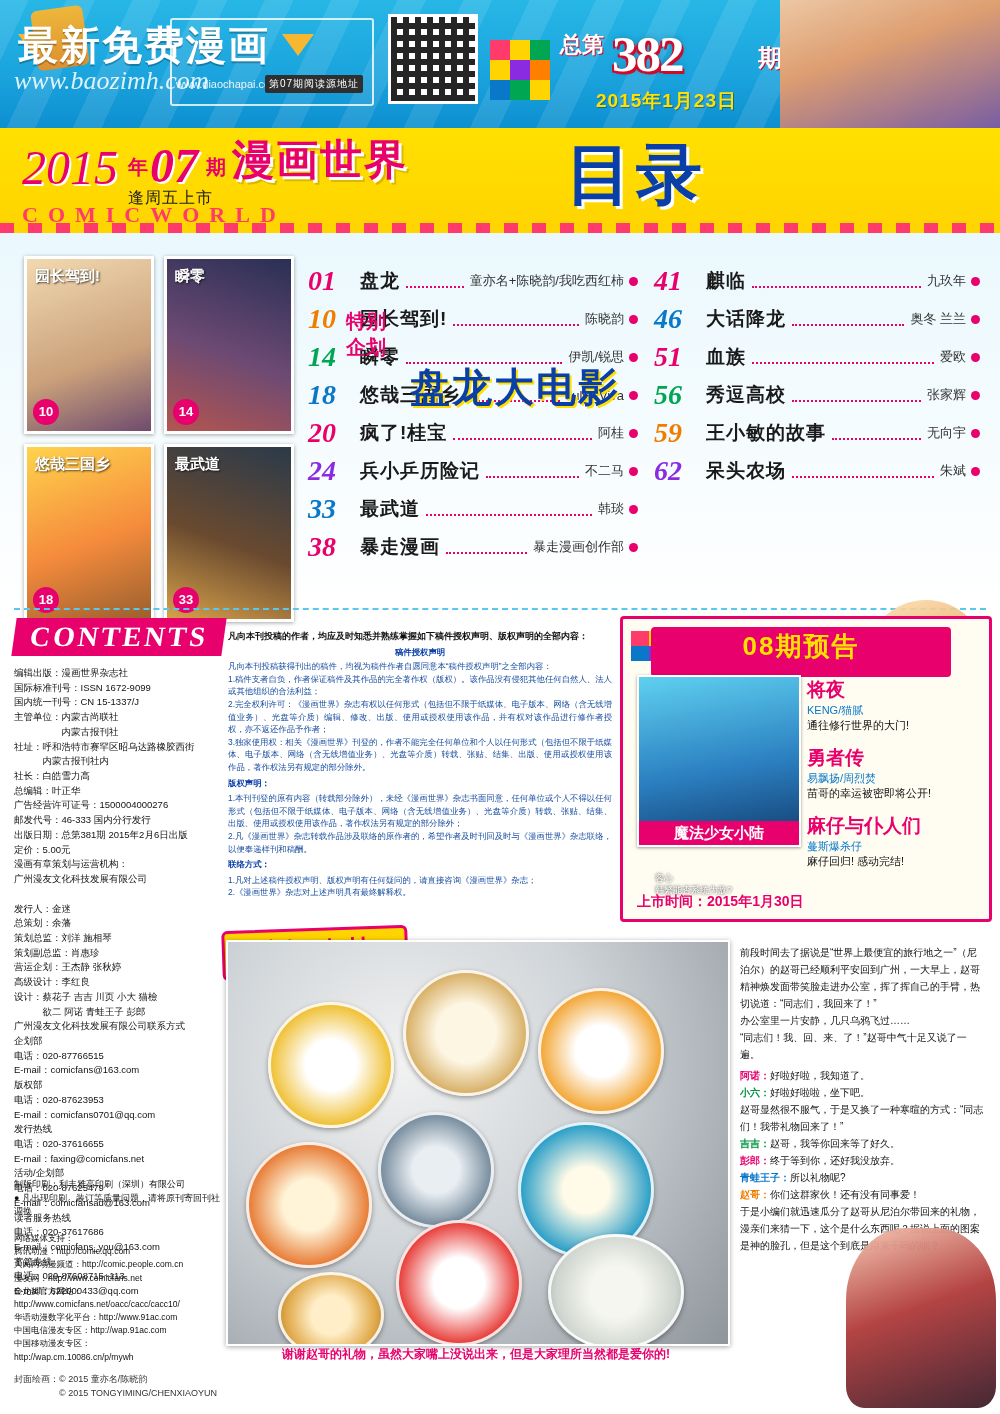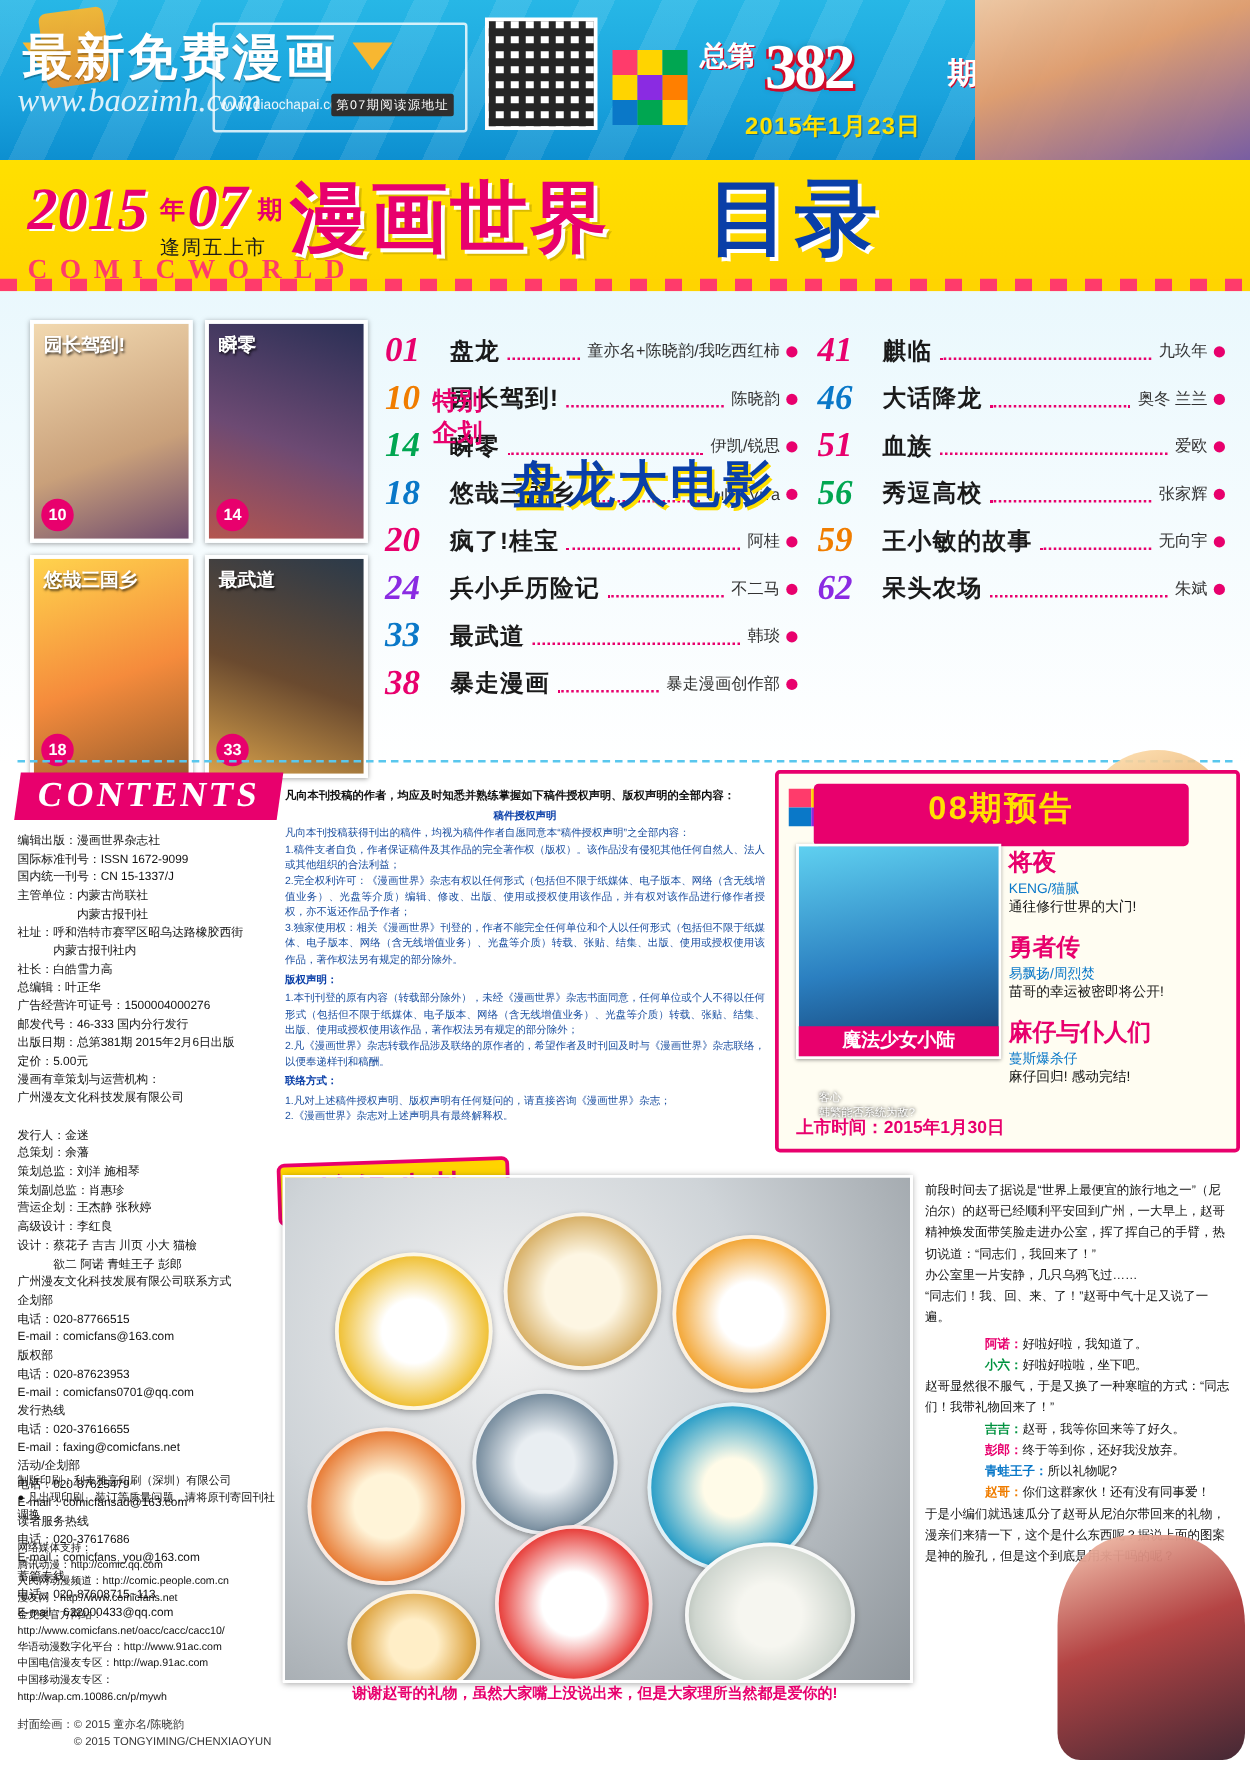--- a/index.html
+++ b/index.html
@@ -93,30 +93,30 @@
   
   .band{
     position:absolute;left:0;top:128px;width:1000px;height:105px;
     background:linear-gradient(180deg,#ffe000 0%,#ffd400 100%);
   }
   .band:after{
     content:"";position:absolute;left:0;bottom:0;width:1000px;height:10px;
     background:repeating-linear-gradient(90deg,#ff3b6b 0 14px,#ffd400 14px 28px);
   }
   .yr{
-    position:absolute;left:22px;top:12px;font-size:48px;font-weight:bold;color:#e8006d;
+    position:absolute;left:22px;top:12px;font-size:48px;font-weight:normal;color:#e8006d;
     font-family:"Liberation Serif",serif;font-style:italic;
     text-shadow:2px 2px 0 #fff;
   }
   .yr-n{position:absolute;left:128px;top:26px;font-size:20px;color:#e8006d;font-weight:bold;}
   .yr-07{position:absolute;left:150px;top:10px;font-size:48px;font-weight:bold;color:#e8006d;font-family:"Liberation Serif",serif;font-style:italic;text-shadow:2px 2px 0 #fff;}
   .yr-q{position:absolute;left:206px;top:26px;font-size:20px;color:#e8006d;font-weight:bold;}
   .yr-sub{position:absolute;left:128px;top:60px;font-size:16px;color:#1b1b1b;font-weight:normal;letter-spacing:1px;}
   .mag{
-    position:absolute;left:232px;top:4px;font-size:62px;font-weight:bold;color:#e8006d;
+    position:absolute;left:232px;top:4px;font-size:42px;font-weight:bold;color:#e8006d;
     letter-spacing:2px;text-shadow:3px 3px 0 #fff,5px 5px 0 rgba(0,0,0,.15);
   }
   .ml{
     position:absolute;left:566px;top:2px;font-size:66px;font-weight:bold;color:#0a3fa8;
     letter-spacing:4px;text-shadow:3px 3px 0 #fff;
   }
   .cw{
     position:absolute;left:22px;top:74px;font-size:22px;font-weight:bold;color:#ff3b6b;
     letter-spacing:10px;font-family:"Liberation Serif",serif;
   }
@@ -239,21 +239,21 @@
   .disc{position:absolute;border-radius:50%;border:3px solid rgba(255,255,255,.85);
     box-shadow:0 2px 5px rgba(0,0,0,.35);}
   .photo-cap{
     position:absolute;left:226px;top:1346px;width:500px;text-align:center;
     font-size:12px;font-weight:bold;color:#e8006d;
   }
   .story{
     position:absolute;left:740px;top:944px;width:244px;font-size:10px;color:#111;
     line-height:1.7;
   }
-  .story .nm{font-weight:bold;margin-left:48px;}
+  .story .nm{font-weight:bold;}
   .n-red{color:#e8006d}.n-blue{color:#0a78c8}.n-green{color:#00923f}.n-orange{color:#f07d00}
   .mascot{
     position:absolute;right:4px;bottom:6px;width:150px;height:180px;
     background:linear-gradient(160deg,#f6c7b0 0%,#b03a3a 45%,#3a1d2a 100%);
     border-radius:40% 40% 12% 12%;opacity:.95;
   }
   .mascot2{
     position:absolute;right:14px;top:600px;width:120px;height:120px;
     background:linear-gradient(160deg,#ffe1b0,#e2a05b 60%,#8e5a2a);
     border-radius:50% 50% 30% 30%;opacity:.9;

